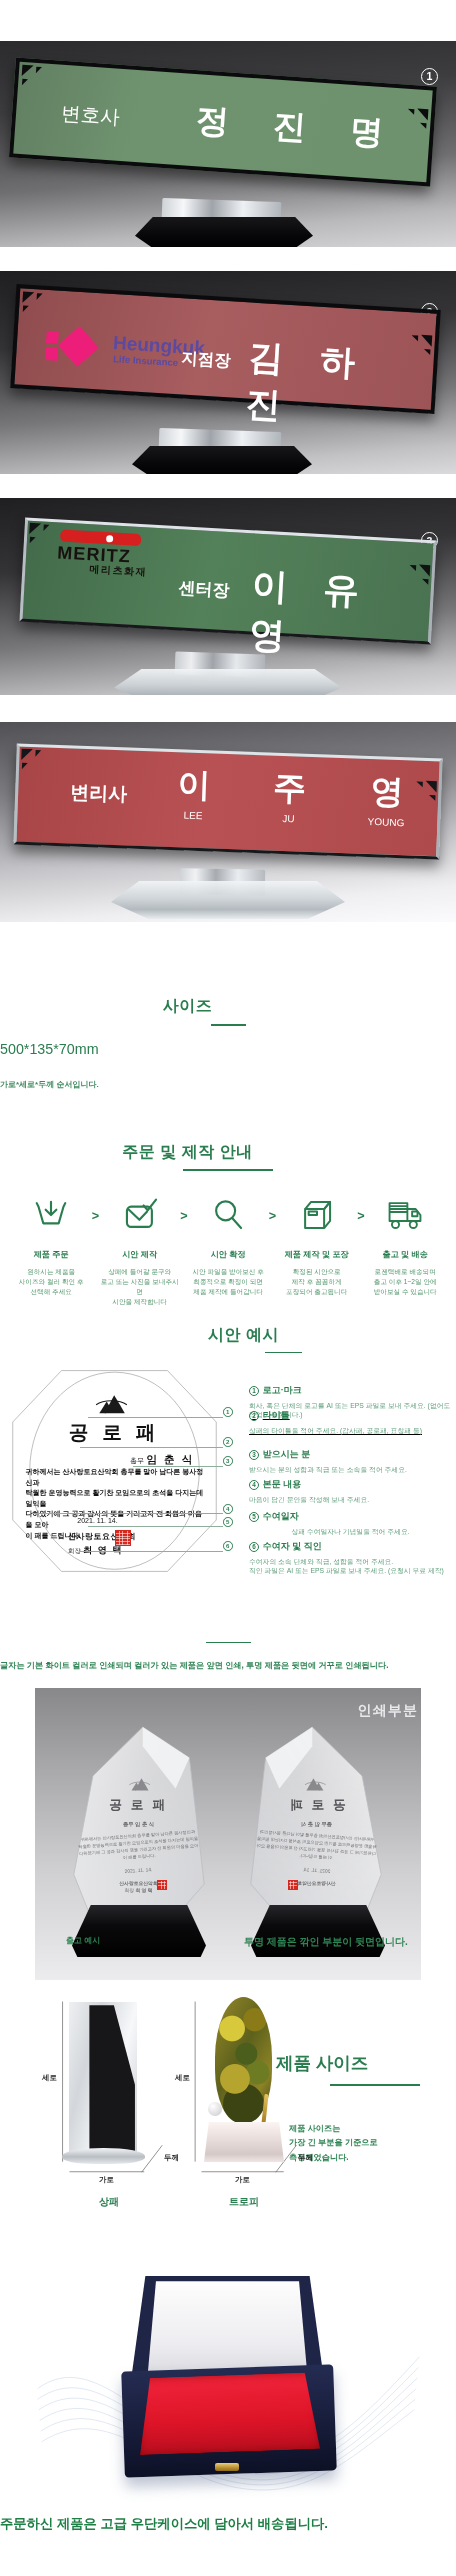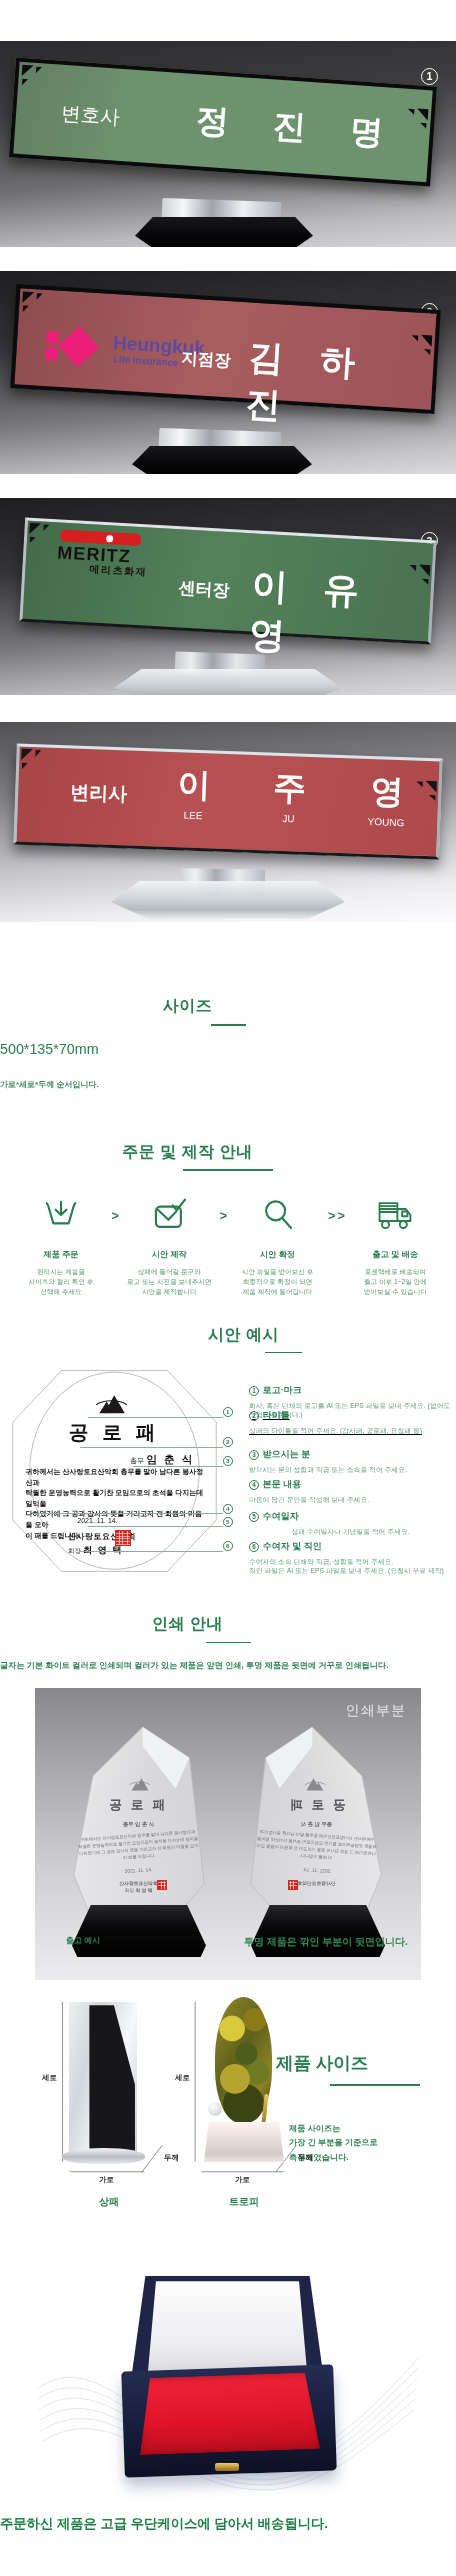--- a/index.html
+++ b/index.html
@@ -249,20 +249,34 @@
             <circle cx="28" cy="25" r="16"></circle>
             <path d="M39 37 L54 54"></path>
           </svg>
         </div>
       <div class="step-label">시안 확정</div>
       <div class="step-desc pre">시안 파일을 받아보신 후
 최종적으로 확정이 되면
 제품 제작에 들어갑니다</div>
     </div>
     <div class="step-sep">&gt;</div>
+    <div class="step">
+      <div class="step-icon">
+          <svg width="38" height="38" viewBox="0 0 64 64" fill="none" stroke="#2a7d4f" stroke-width="3.4" stroke-linejoin="round">
+            <path d="M12 22 H44 V54 H12 Z"></path>
+            <path d="M12 22 L22 10 H54 L44 22"></path>
+            <path d="M44 22 L54 10 V42 L44 54"></path>
+            <rect x="18" y="26" width="14" height="6"></rect>
+          </svg>
+        </div>
+      <div class="step-label">제품 제작 및 포장</div>
+      <div class="step-desc pre">확정된 시안으로
+제작 후 꼼꼼하게
+포장되어 출고됩니다</div>
+    </div>
     <div class="step-sep">&gt;</div>
     <div class="step">
       <div class="step-icon">
           <svg width="38" height="38" viewBox="0 0 64 64" fill="none" stroke="#2a7d4f" stroke-width="3.2" stroke-linejoin="round">
             <rect x="6" y="12" width="30" height="30"></rect>
             <path d="M6 17 H36 M6 22 H36 M6 27 H36"></path>
             <path d="M36 22 H50 L58 32 V42 H36"></path>
             <rect x="44" y="26" width="9" height="8"></rect>
             <circle cx="16" cy="48" r="6"></circle>
             <circle cx="46" cy="48" r="6"></circle>
@@ -374,26 +388,25 @@
         <div class="callout-h">
             <span class="cnum">6</span>
             <span>수여자 및 직인</span>
           </div>
         <div class="callout-d pre">수여자의 소속 단체와 직급, 성함을 적어 주세요.
 직인 파일은 AI 또는 EPS 파일로 보내 주세요. (요청시 무료 제작)</div>
       </div>
     </div>
   </div>
 
-  <div class="sec-title" style="top:1614px;">인쇄 안내</div>
   <div class="sec-underline" style="top:1642px;left:206px;width:45px;height:1.3px;"></div>
   <div class="abs center" style="top:1660px;left:0;width:456px;font-size:8.2px;font-weight:bold;color:#2f8454;">글자는 기본 화이트 컬러로 인쇄되며 컬러가 있는 제품은 앞면 인쇄, 투명 제품은 뒷면에 거꾸로 인쇄됩니다.</div>
 
   <div class="print-photo">
-    <div class="abs" style="top:14px;right:15px;font-size:14px;font-weight:normal;color:rgba(242,242,246,.9);letter-spacing:1.1px;">인쇄부분</div>
+    <div class="abs" style="top:14px;right:3px;font-size:14px;font-weight:bold;color:rgba(242,242,246,.9);letter-spacing:1.1px;">인쇄부분</div>
 
     <div class="abs" style="left:28px;top:37px;width:151px;height:212px;">
       <svg class="abs" style="left:0;top:0;" width="151" height="212" viewBox="0 0 284 400">
         <defs>
             <linearGradient id="cg1" x1="0" y1="0" x2="1" y2="1">
           <stop offset="0" stop-color="#ffffff" stop-opacity=".85"></stop>
               <stop offset=".45" stop-color="#e9eaec" stop-opacity=".7"></stop>
               <stop offset="1" stop-color="#cfd0d4" stop-opacity=".75"></stop>
         </linearGradient>
           </defs>

